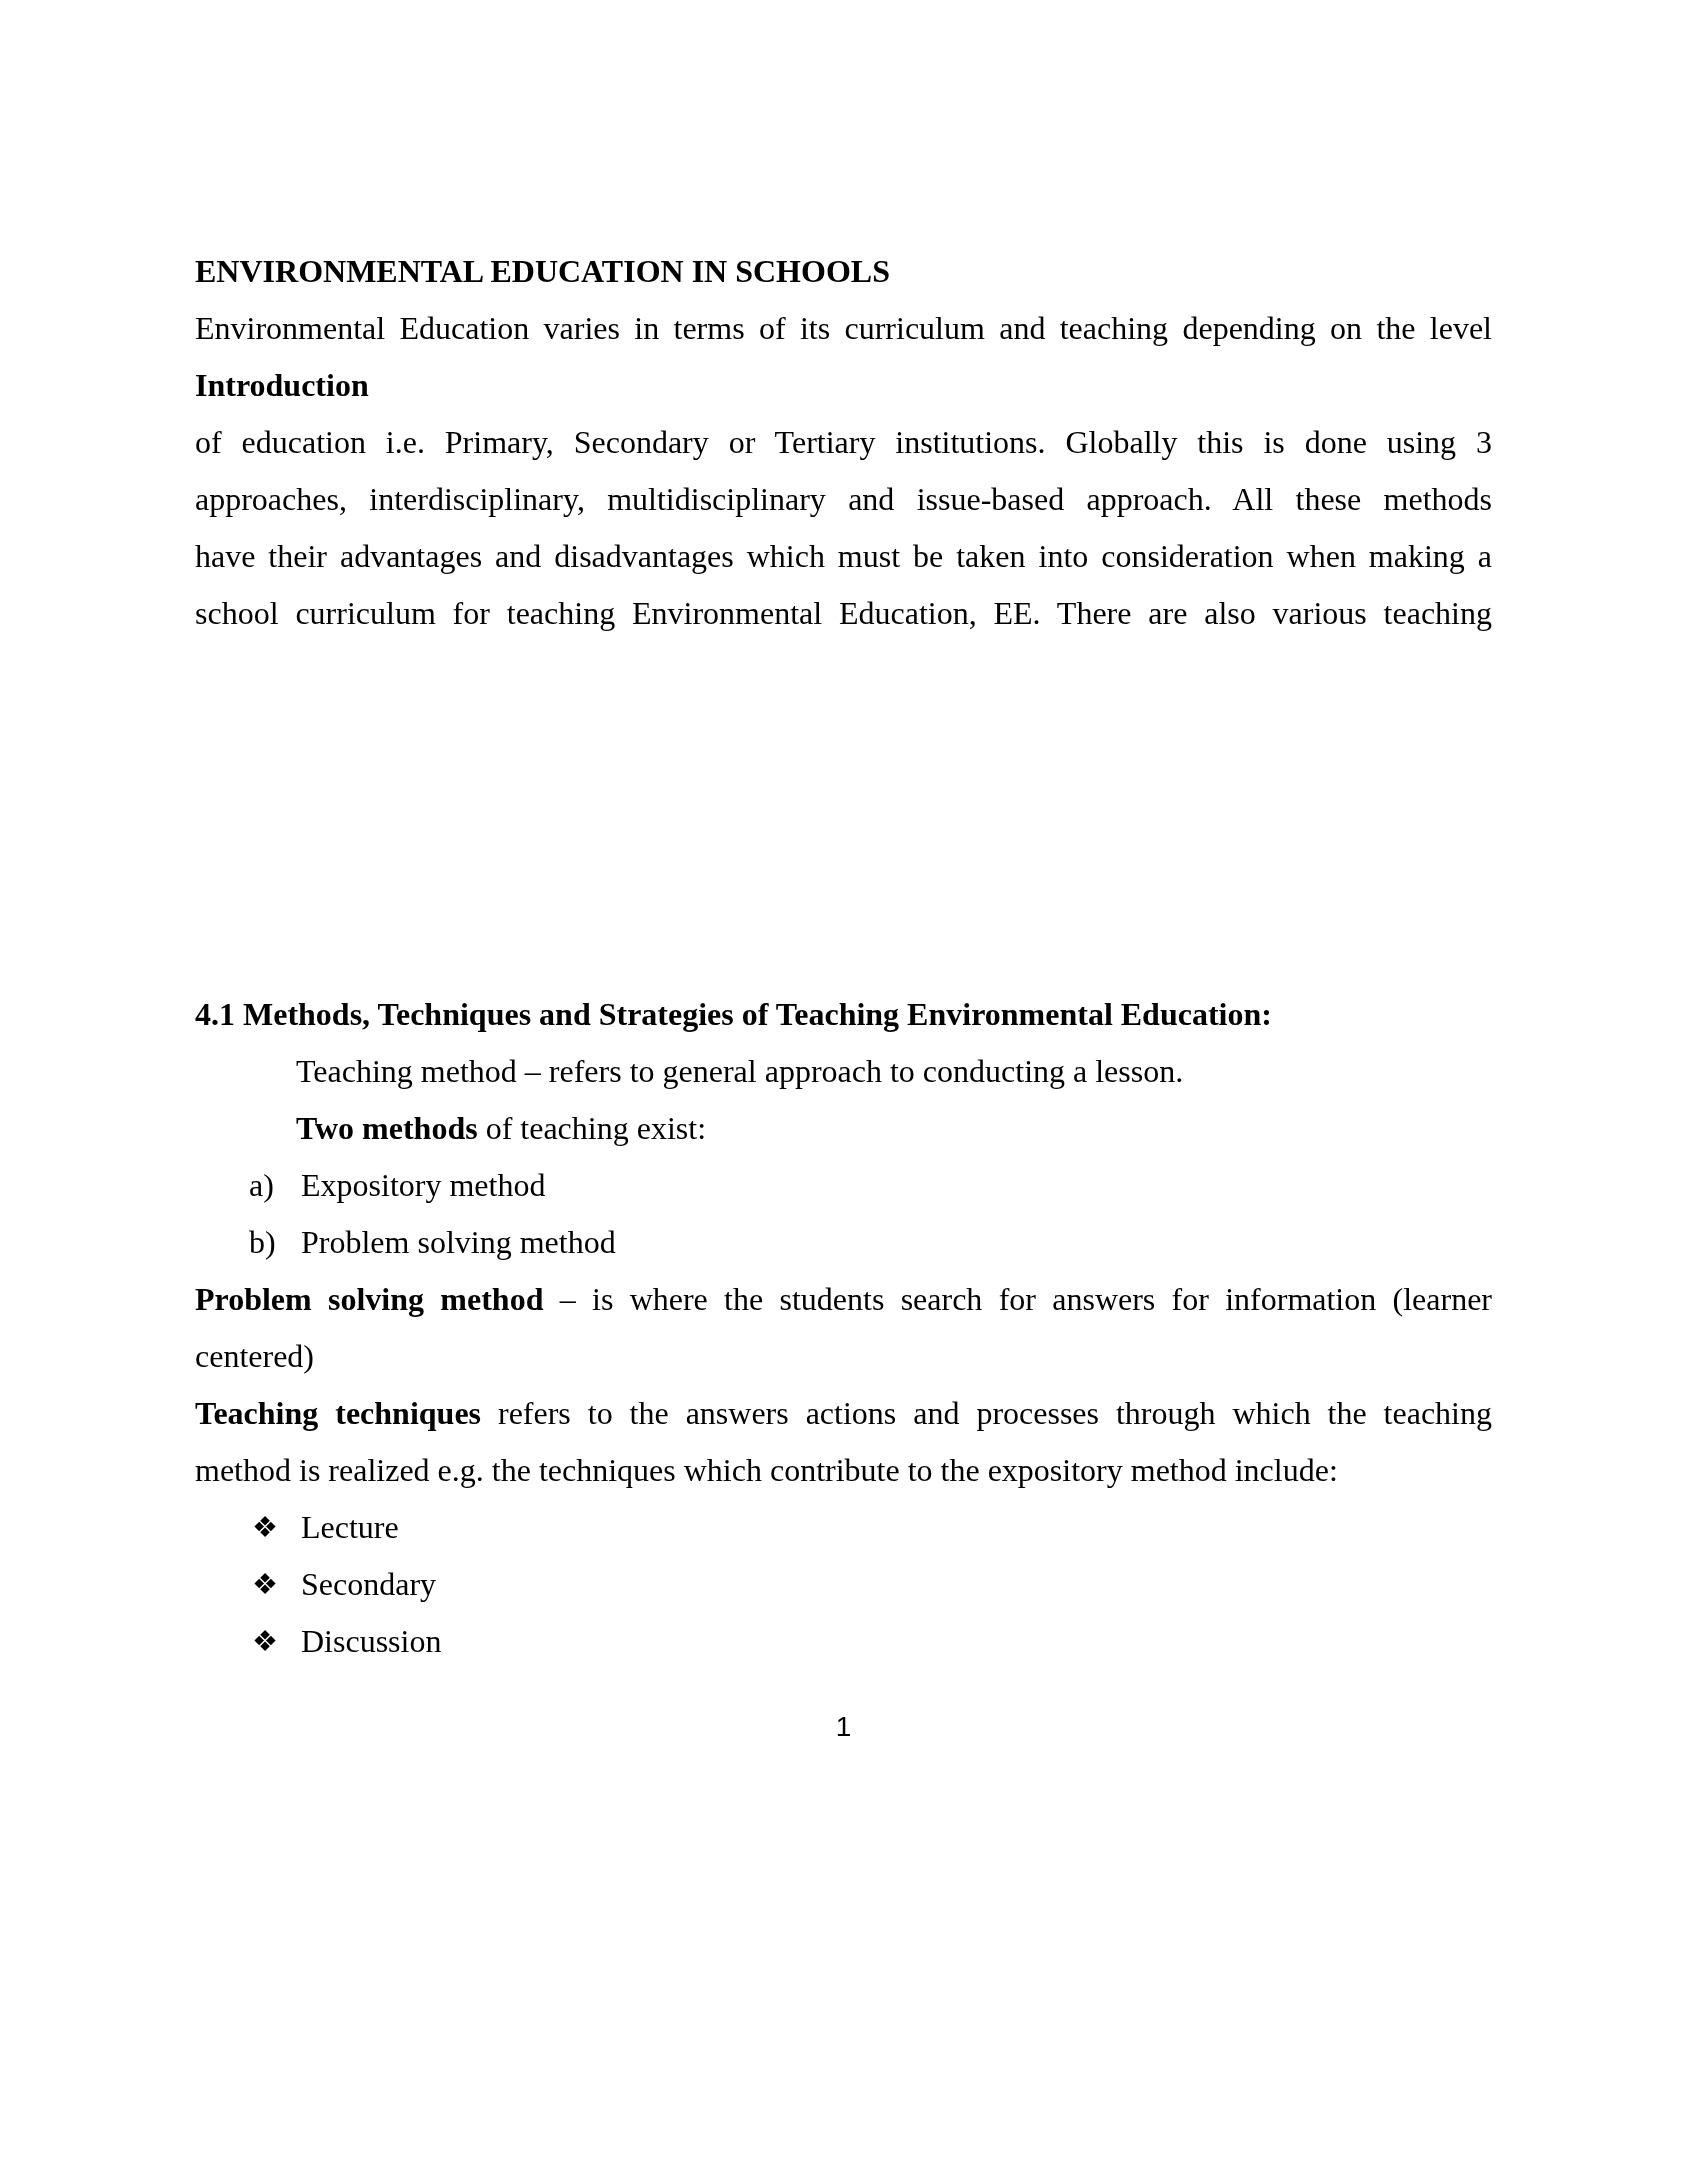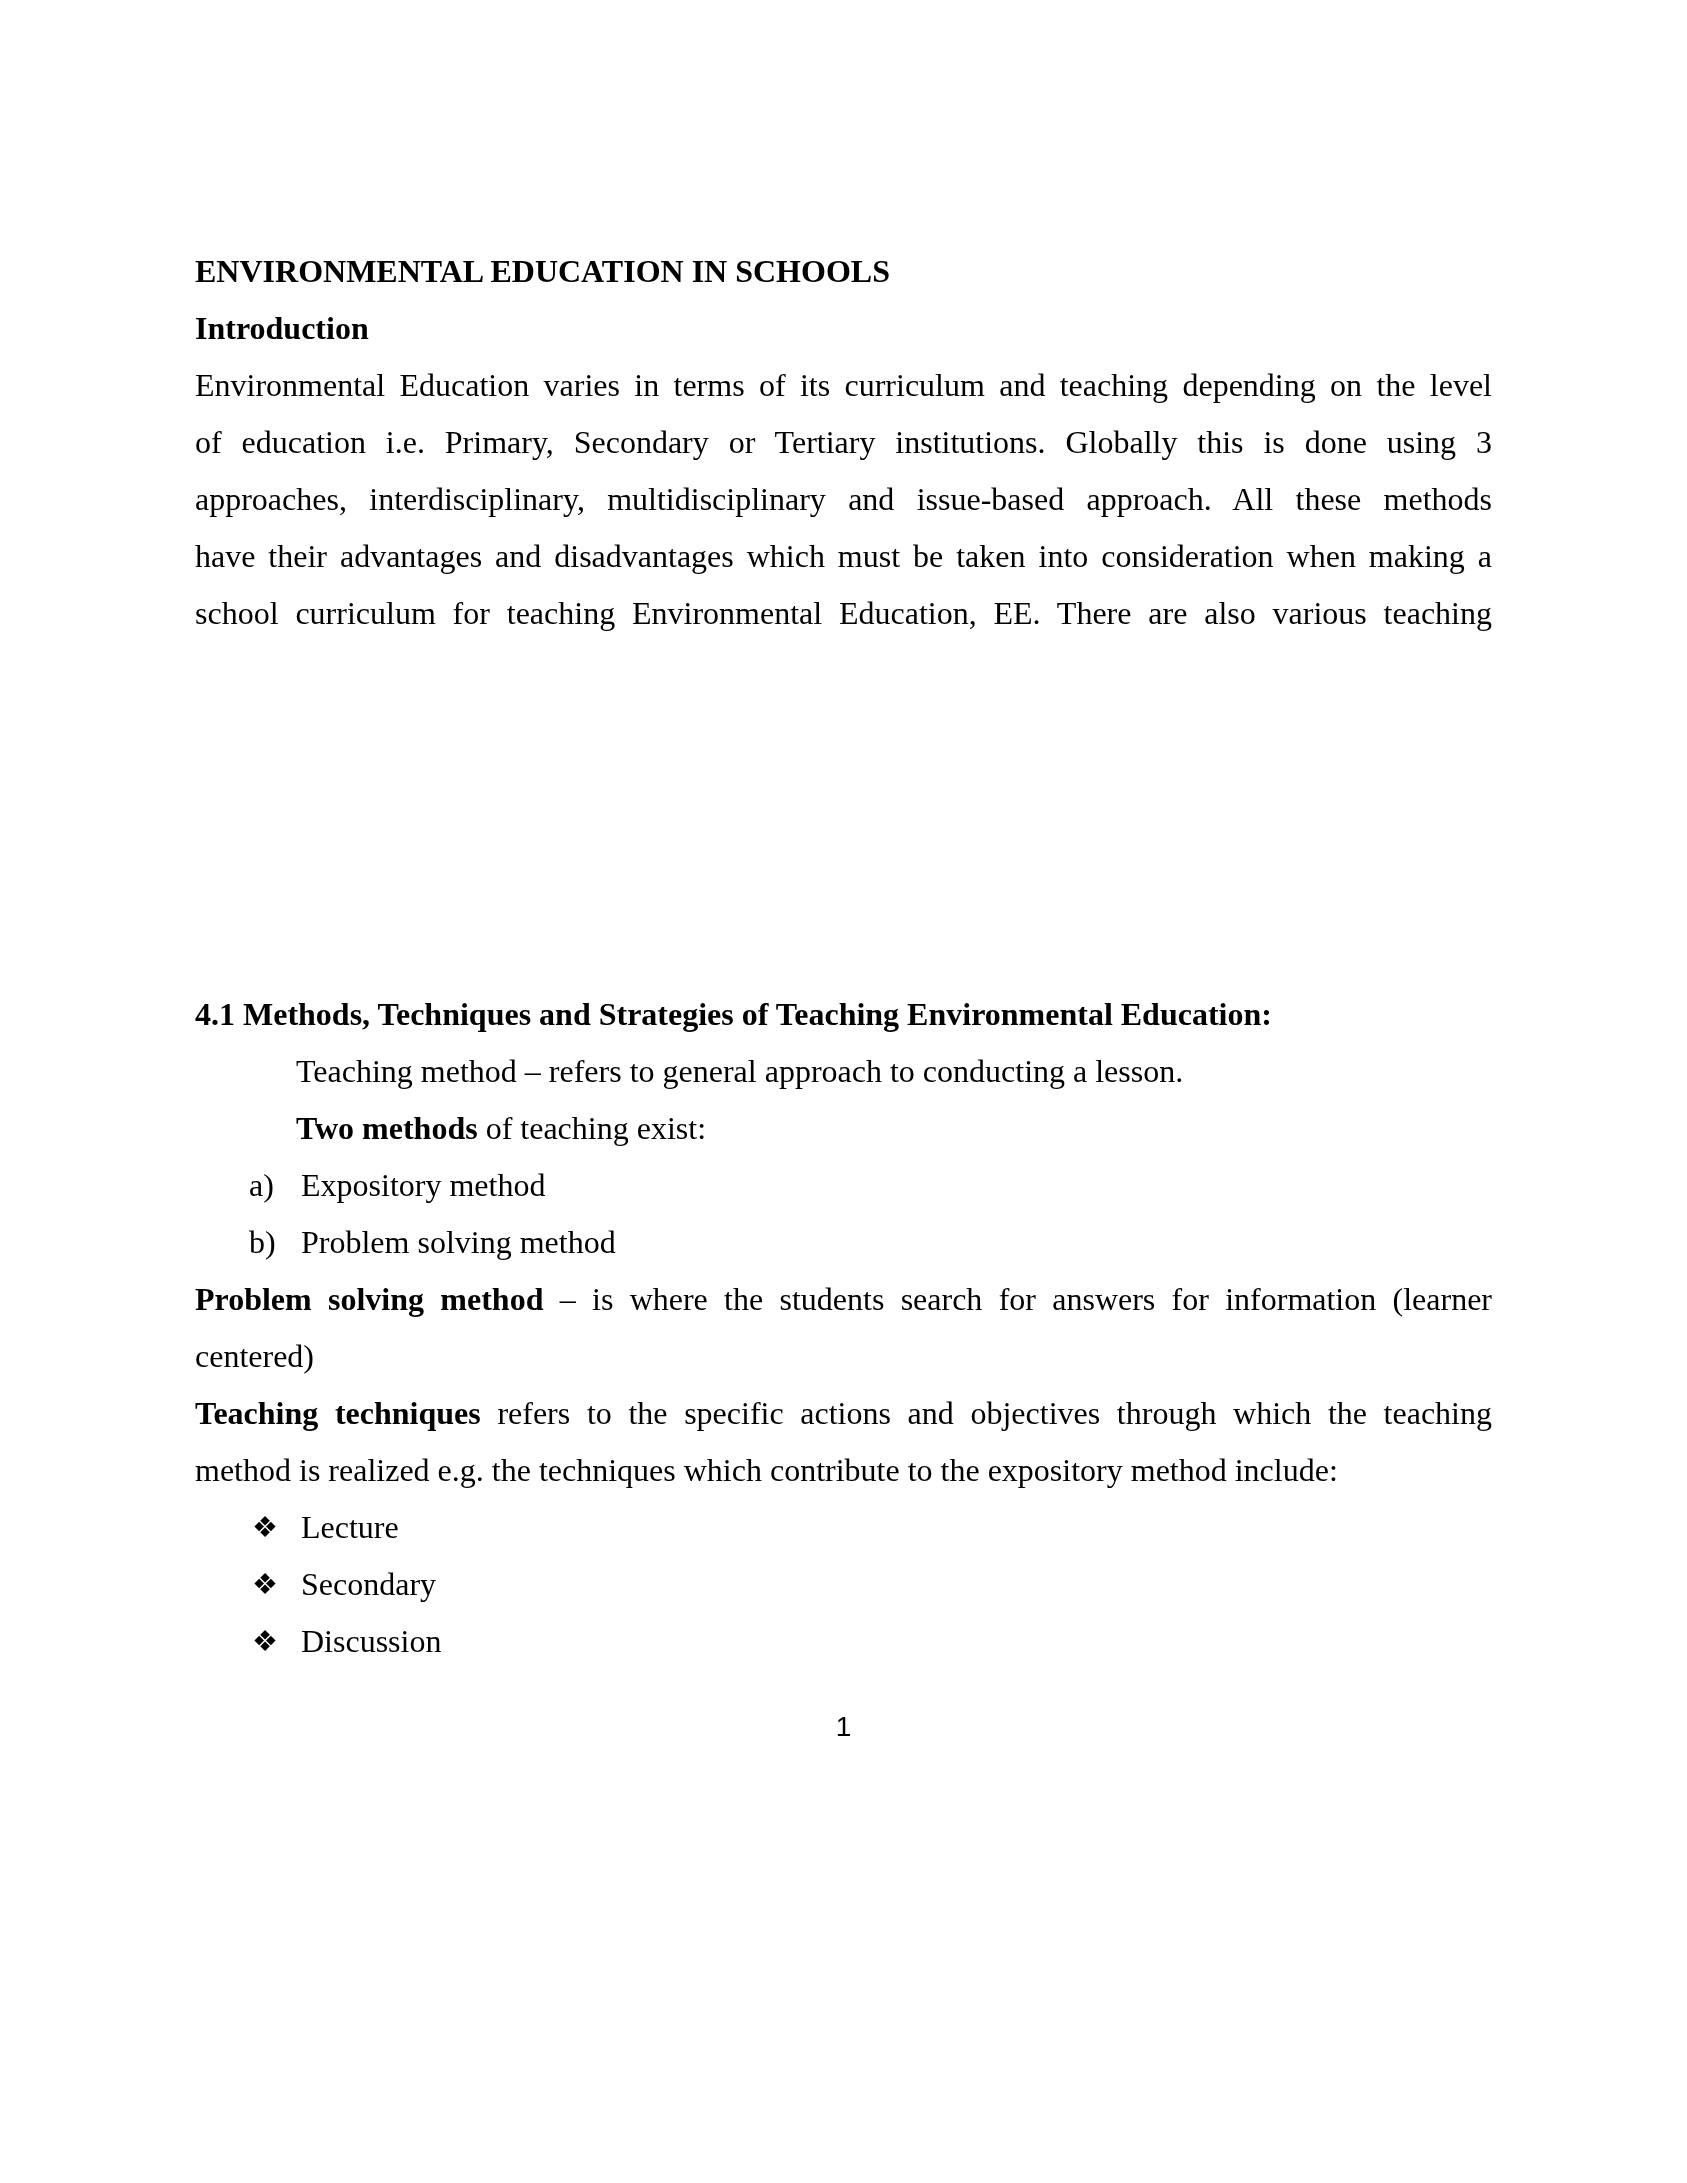--- a/index.html
+++ b/index.html
@@ -69,23 +69,23 @@
   }
 </style>
 </head>
 <body>
 
 <div class="page">
   <div class="content">
 
     <div class="line bold">ENVIRONMENTAL EDUCATION IN SCHOOLS</div>
 
+    <div class="line j">Environmental Education varies in terms of its curriculum and teaching depending on the level</div>
+
     <div class="line bold">Introduction</div>
-
-    <div class="line j">Environmental Education varies in terms of its curriculum and teaching depending on the level</div>
     <div class="line j">of education i.e. Primary, Secondary or Tertiary institutions. Globally this is done using 3</div>
     <div class="line j">approaches, interdisciplinary, multidisciplinary and issue-based approach. All these methods</div>
     <div class="line j">have their advantages and disadvantages which must be taken into consideration when making a</div>
     <div class="line j">school curriculum for teaching Environmental Education, EE. There are also various teaching</div>
 
     <div class="spacer"></div>
 
 
     <div class="line bold">4.1 Methods, Techniques and Strategies of Teaching Environmental Education:</div>
 
@@ -102,21 +102,21 @@
       <span class="marker">b)</span><span>Problem solving method</span>
     </div>
 
 
     <div class="line j">
       <span class="bold">Problem solving method</span><span> – is where the students search for answers for information (learner</span>
     </div>
     <div class="line">centered)</div>
 
     <div class="line j">
-      <span class="bold">Teaching techniques</span><span> refers to the specific actions and objectives through which the teaching</span>
+      <span class="bold">Teaching techniques</span><span> refers to the answers actions and processes through which the teaching</span>
     </div>
     <div class="line">method is realized e.g. the techniques which contribute to the expository method include:</div>
 
     <div class="line bullet-item">
       <span class="bullet">❖</span><span>Lecture</span>
     </div>
     <div class="line bullet-item">
       <span class="bullet">❖</span><span>Secondary</span>
     </div>
     <div class="line bullet-item">

